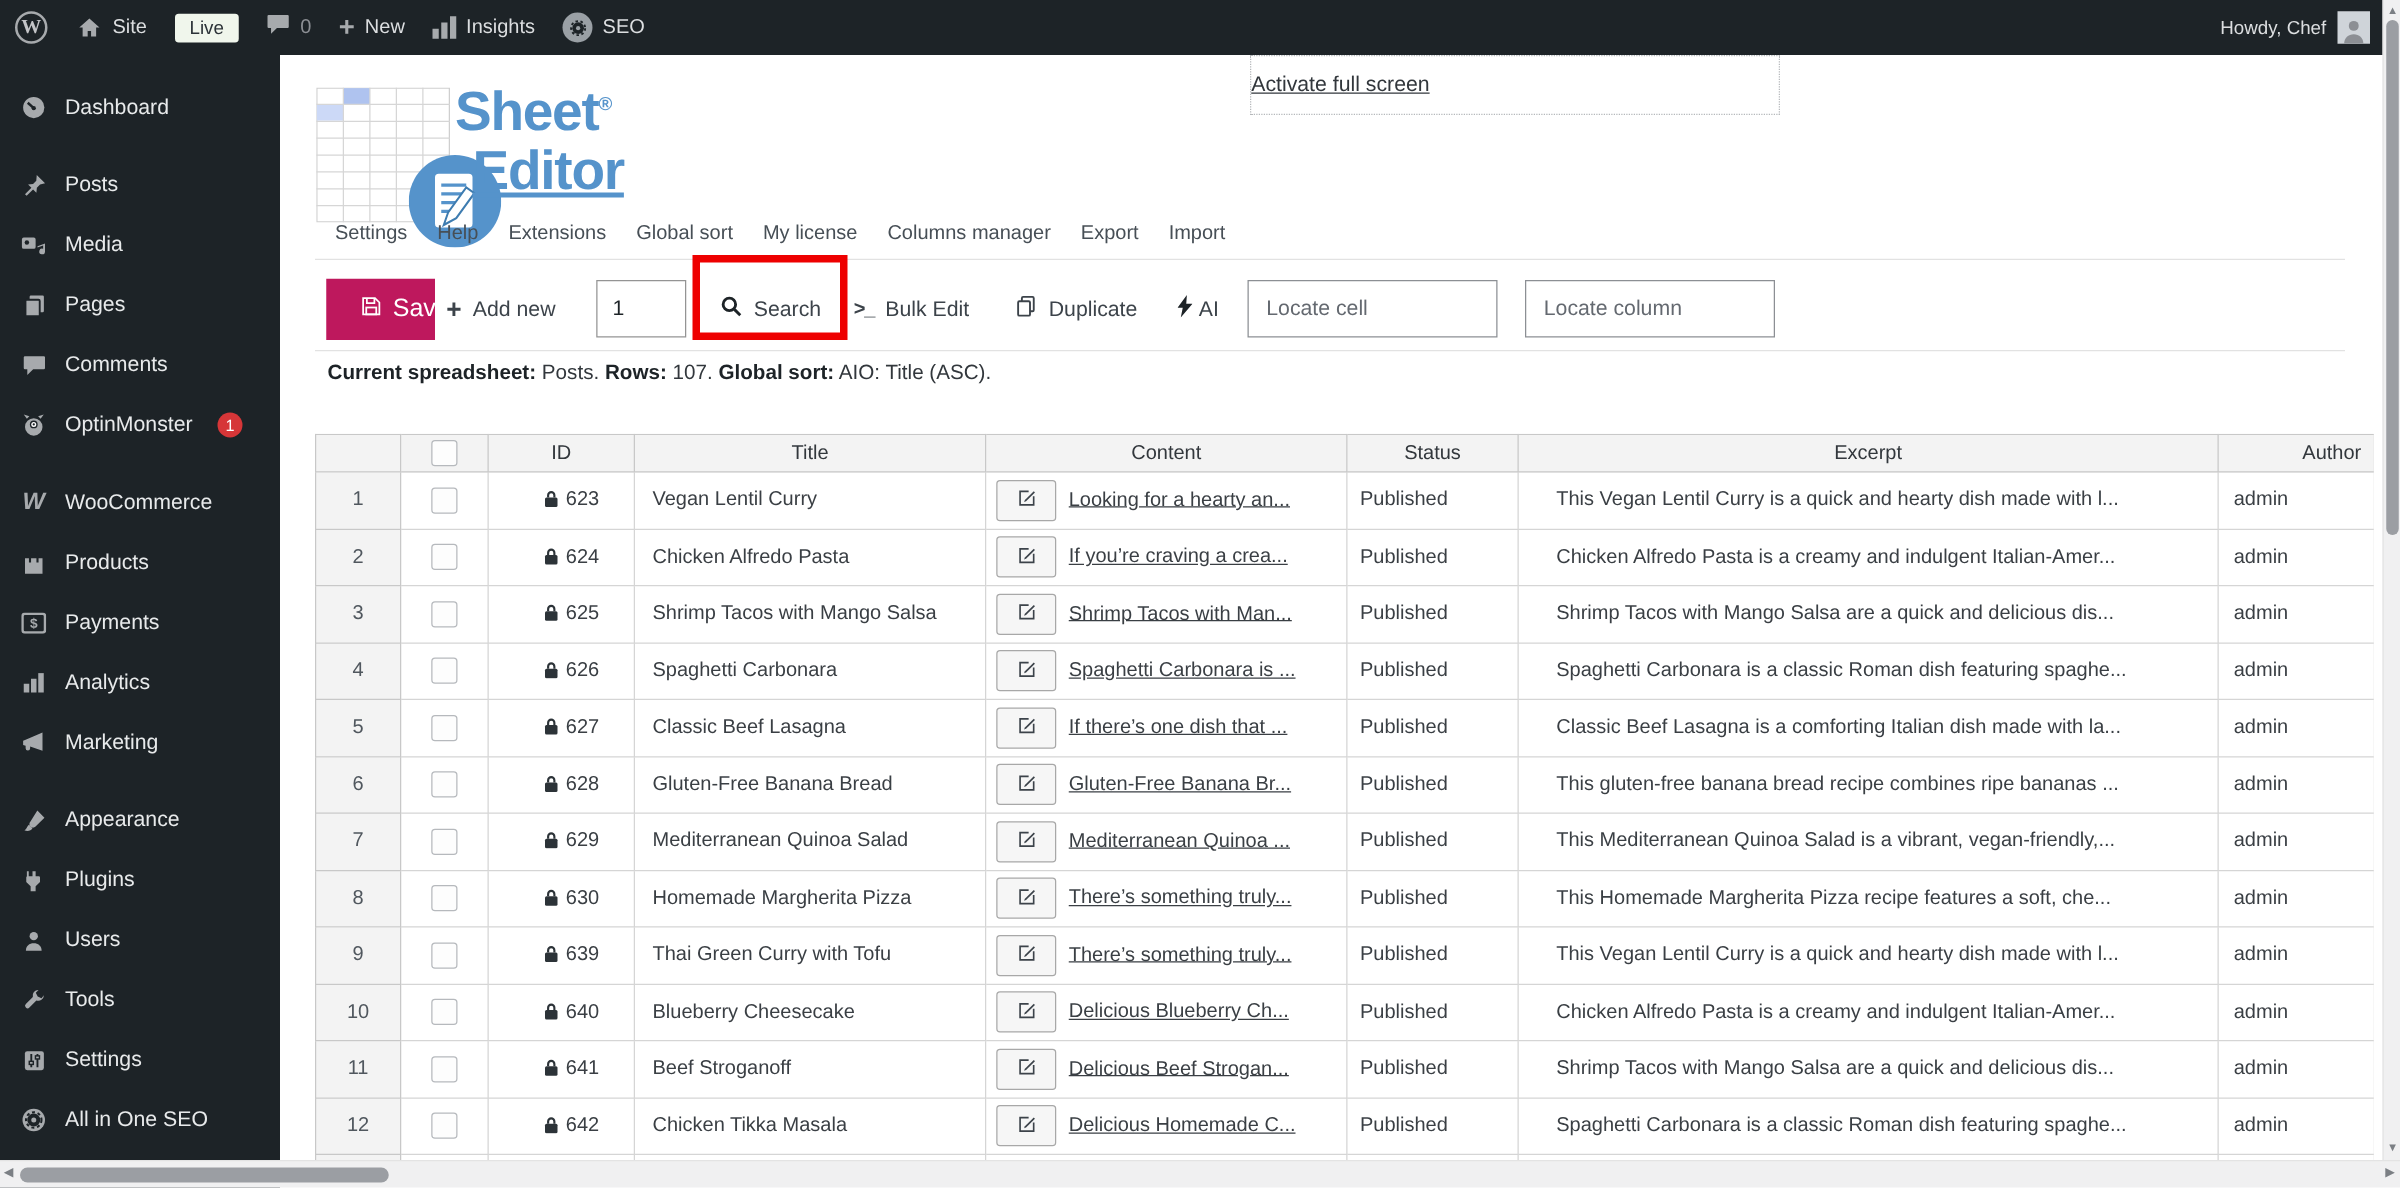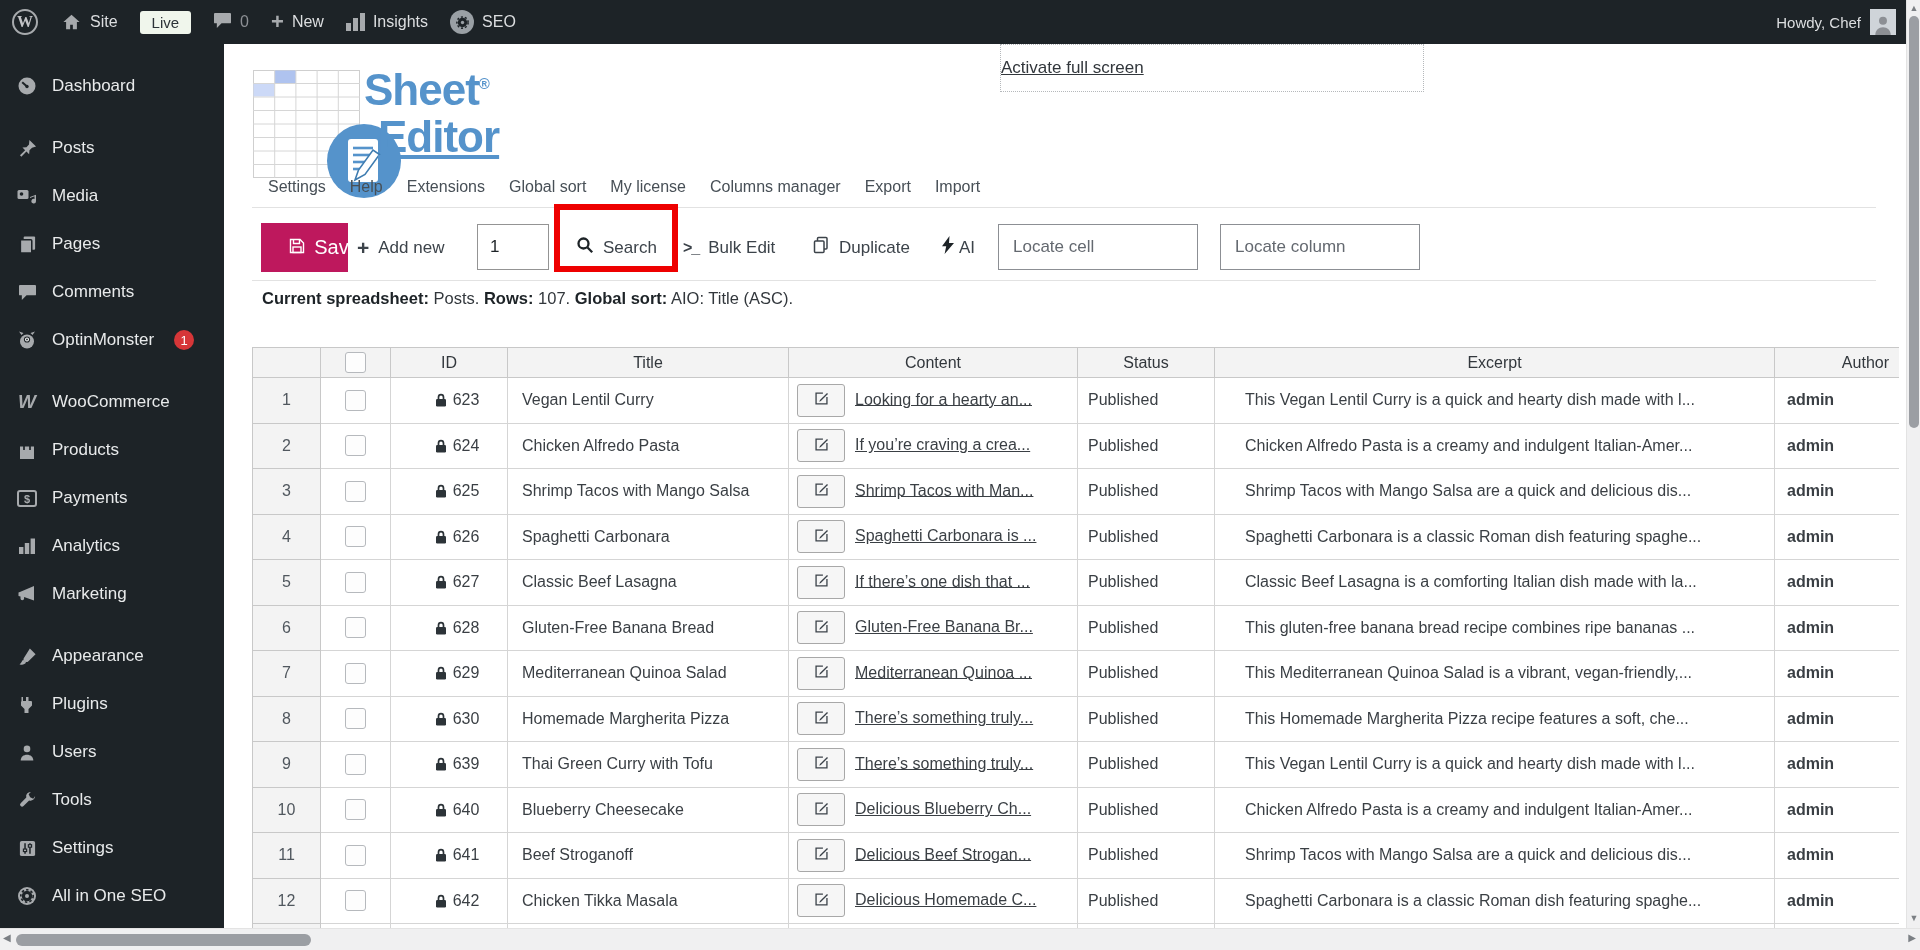--- a/index.html
+++ b/index.html
@@ -96,21 +96,21 @@
     border:1px solid #b6b9bd; border-radius:3px; vertical-align:middle; cursor:pointer; }
   td.cbc, th.cbh { text-align:center; }
   td.idc { padding-left:16px;text-align:center; }
   td.idc svg { vertical-align:-2px; margin-right:6px; }
   td.tc { padding-left:14px; }
   td.cc { padding-left:8px;text-decoration:underline; }
   .editbtn { width:48px; height:33px; border:1px solid #a8a8a8; border-radius:3px;
     background:#f6f6f6; cursor:pointer; vertical-align:middle; margin-right:10px; }
   td.sc { padding-left:10px; }
   td.ec { padding-left:30px; }
-  td.ac { padding-left:12px;font-weight:bold; }
+  td.ac { padding-left:12px; }
   th.ah { text-align:right; padding-right:10px; }
 
   
   .vscroll { position:absolute; right:0; top:0; width:14px; height:928px;
     background:#f0f0f1; border-left:1px solid #e3e3e3; z-index:60; }
   .vthumb { position:absolute; left:2px; top:16px; width:10px; height:412px;
     background:#9b9ea3; border-radius:6px; }
   .varrow { position:absolute; left:0; width:14px; text-align:center; color:#7b7f84; font-size:9px; cursor:pointer; }
   .hscroll { position:absolute; left:0; bottom:0; width:1920px; height:22px;
     background:#f0f0f1; border-top:1px solid #e3e3e3; z-index:70; }

